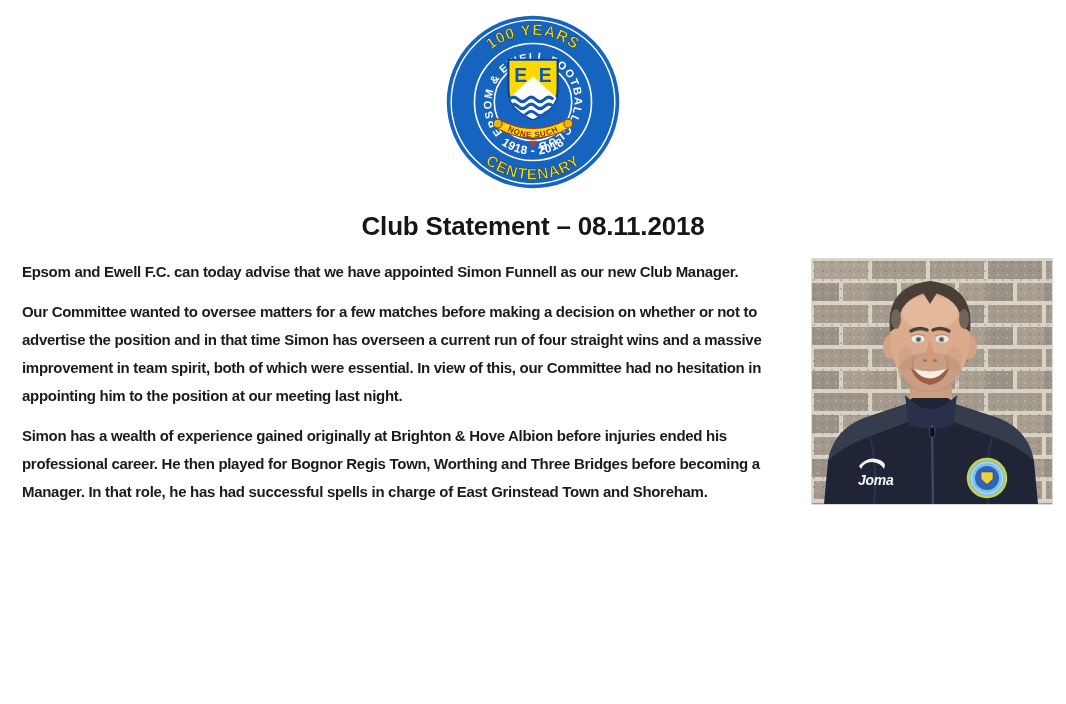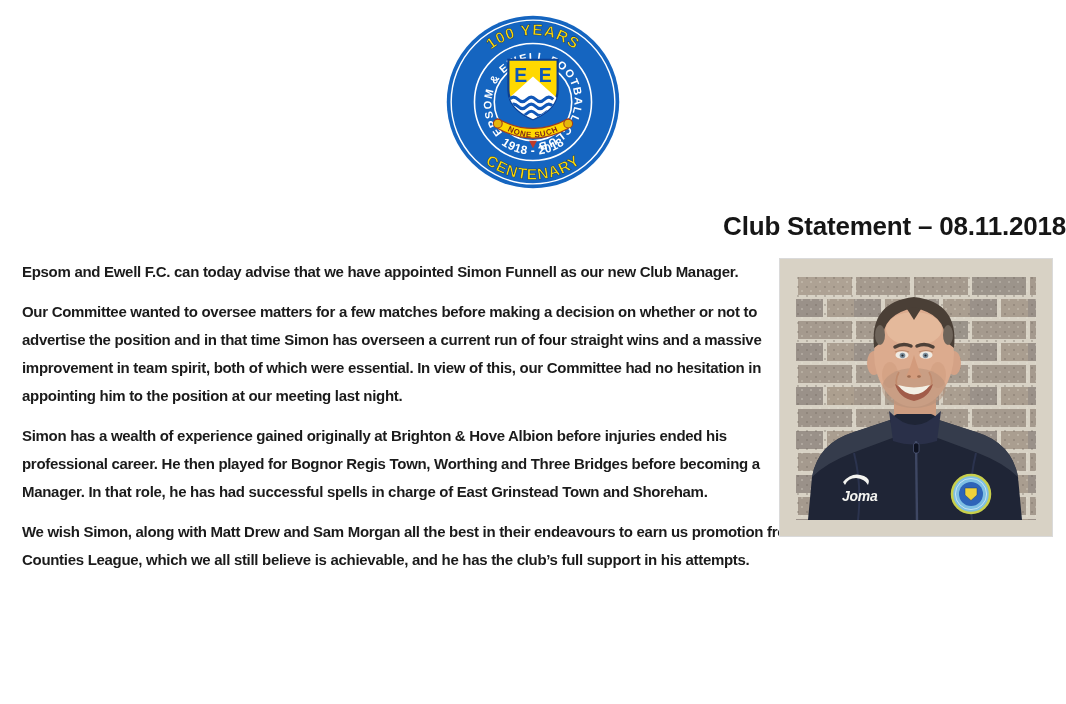--- a/index.html
+++ b/index.html
@@ -4,31 +4,31 @@
 <style>
   html,body{margin:0;padding:0;}
   body{
     width:1066px;height:704px;overflow:hidden;background:#ffffff;
     font-family:"Liberation Sans",sans-serif;color:#1b1b1b;
   }
   .doc{width:1066px;height:704px;position:relative;}
   .doc-header{text-align:center;padding-top:14px;}
   .crest{display:inline-block;width:176px;height:176px;line-height:0;}
   h1.title{
-    font-size:26px;font-weight:bold;margin:17px 0 0 0;letter-spacing:-0.2px;color:#161616;text-align:right;
+    font-size:26px;font-weight:bold;margin:17px 0 0 0;letter-spacing:-0.2px;color:#161616;
   }
   .doc-body{
     position:relative;margin-top:16px;padding:0 13px 0 10px;
     font-weight:bold;font-size:15px;line-height:28px;letter-spacing:-0.3px;text-align:left;
   }
   .doc-body p{margin:0 0 12px 12px;}
   .doc-body p.narrow{width:786px;}
   .doc-body p.wide{width:1040px;}
   figure.photo{
-    position:absolute;top:0;right:13px;margin:0;padding:16px;
+    position:absolute;top:0;right:13px;margin:0;padding:0;
     width:240px;height:245px;border:1px solid #dadada;line-height:0;background:#d8d2c5;
   }
   svg text{font-family:"Liberation Sans",sans-serif;font-weight:bold;}
 </style>
 </head>
 <body>
 
 <main class="doc">
 
   <header class="doc-header">
@@ -173,16 +173,15 @@
             <circle cx="175" cy="219" r="15.6" fill="none" stroke="#eaf4fa" stroke-width="0.8" opacity="0.8"></circle>
             <path d="M169,213 h12 v7 l-6,5.5 l-6,-5.5 Z" fill="#efd23b" stroke="#1b3f7a" stroke-width="0.5"></path>
           </g>
         </g>
       </svg>
     </figure>
 
     <p class="narrow">Epsom and Ewell F.C. can today advise that we have appointed Simon Funnell as our new Club Manager.</p>
     <p class="narrow">Our Committee wanted to oversee matters for a few matches before making a decision on whether or not to advertise the position and in that time Simon has overseen a current run of four straight wins and a massive improvement in team spirit, both of which were essential. In view of this, our Committee had no hesitation in appointing him to the position at our meeting last night.</p>
     <p class="narrow">Simon has a wealth of experience gained originally at Brighton &amp; Hove Albion before injuries ended his professional career. He then played for Bognor Regis Town, Worthing and Three Bridges before becoming a Manager. In that role, he has had successful spells in charge of East Grinstead Town and Shoreham.</p>
-    <p class="wide">We wish Simon, along with Matt Drew and Sam Morgan all the best in their endeavours to earn us promotion from Division One of the Combined Counties League, which we all still believe is achievable, and he has the club’s full support in his attempts.</p>
   </section>
 
 </main>
 
 </body></html>

